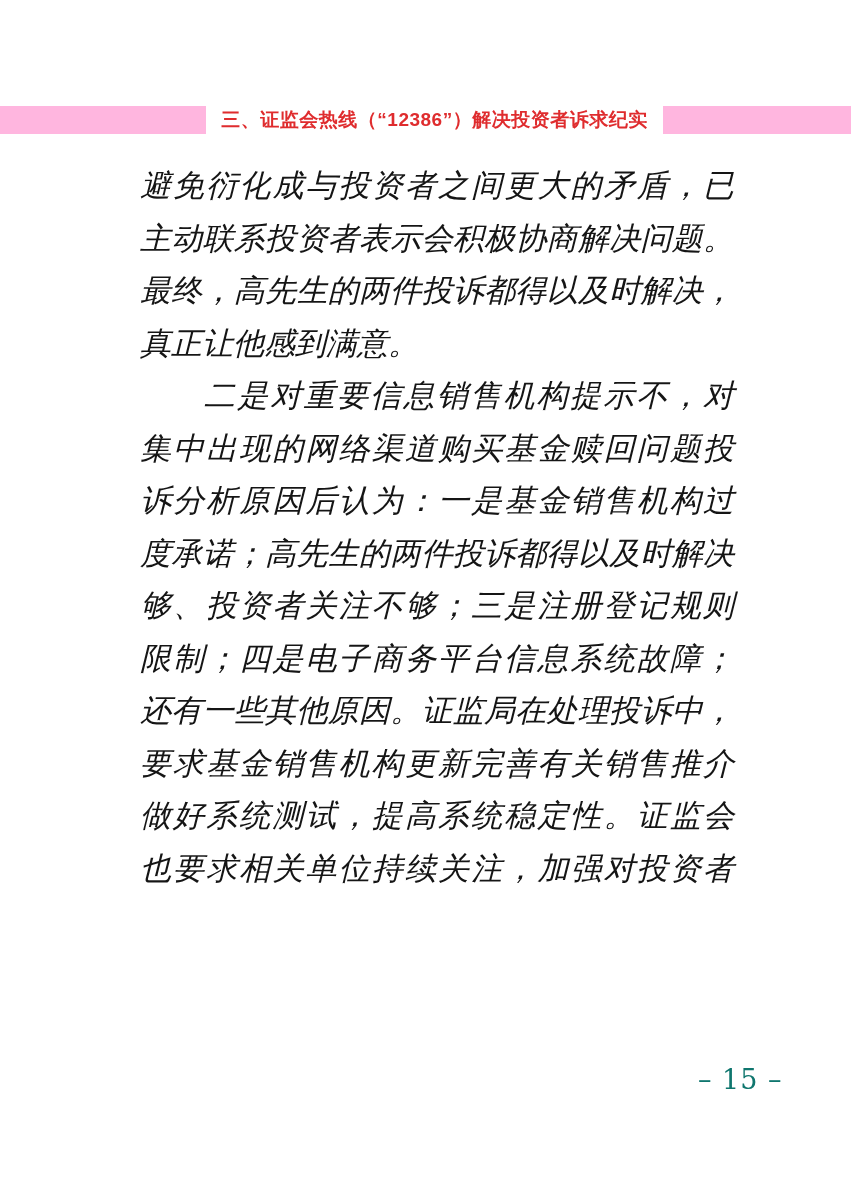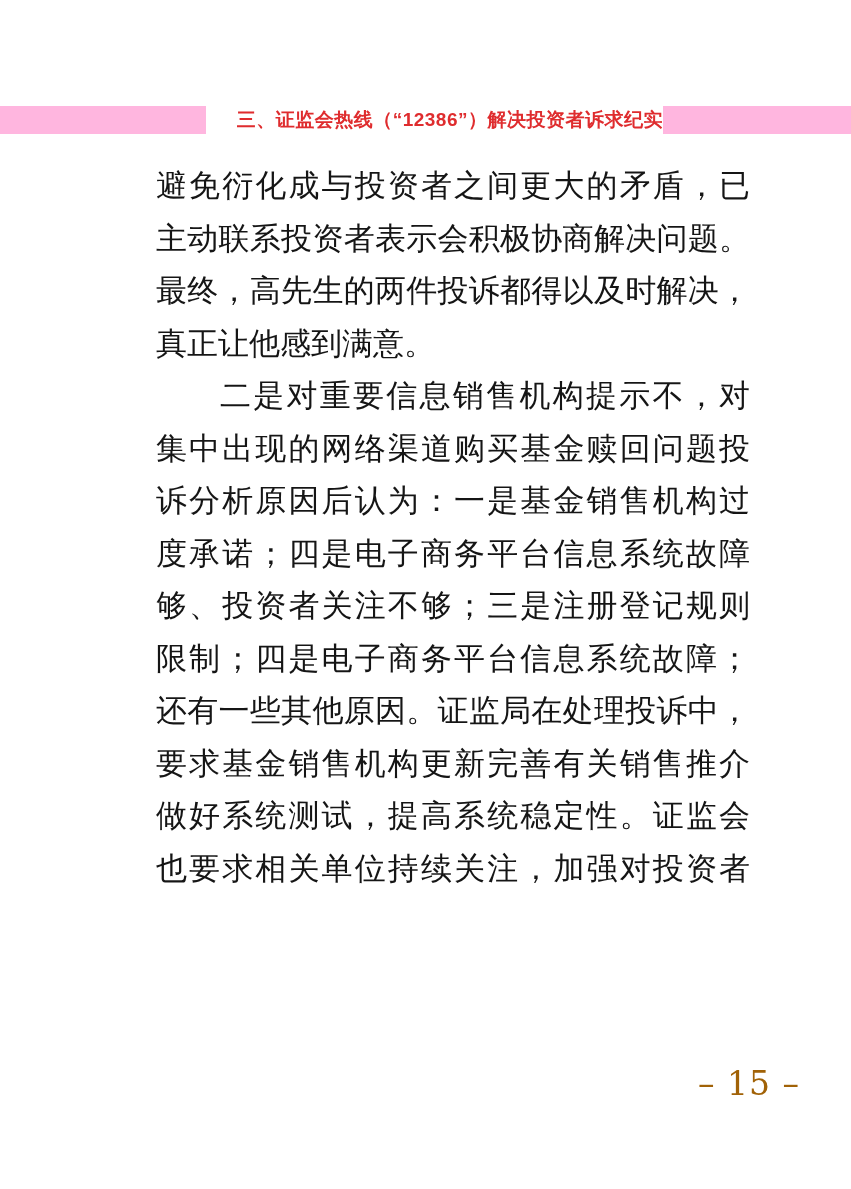--- a/index.html
+++ b/index.html
@@ -26,37 +26,38 @@
     align-items: center;
   }
   .hdr-bar {
     height: 28px;
     background: var(--bar-color, #ffb6df);
   }
   .hdr-bar.left  { width: 206px; }
   .hdr-bar.right { width: 188px; }
   .hdr-title {
     flex: 1;
-    text-align: right;
+    text-align: center;
     font-family: "Liberation Sans", sans-serif;
     font-weight: bold;
     font-size: 19px;
     letter-spacing: 0.5px;
     color: var(--title-color, #df2c2e);
     white-space: nowrap;
   }
   
   .body-text {
     position: absolute;
     top: 159px;
-    left: 156px;
+    left: 140px;
     width: 594px;
     font-size: 31px;
     line-height: 52.5px;
     color: #151515;
+    font-style: italic;
   }
   .text-line {
     height: 52.5px;
     text-align: justify;
     text-align-last: justify;
     white-space: nowrap;
   }
   .text-line.no-justify {
     text-align: right;
     text-align-last: left;
@@ -64,23 +65,23 @@
   .text-line.indent {
     text-indent: 64px;
   }
   
   .page-number {
     position: absolute;
     top: 1064px;
     left: 698px;
     width: 80px;
     text-align: center;
-    font-size: 33px;
+    font-size: 27px;
     letter-spacing: 1px;
-    color: #a16207;
+    color: #0f766e;
     white-space: nowrap;
   }
 </style>
 </head>
 <body>
 
 <div class="page">
 
   <div class="running-header">
     <div class="hdr-bar left"></div>
@@ -89,21 +90,21 @@
   </div>
 
   <div class="body-text" style="color: rgb(21, 21, 21);">
       <div class="text-line">避免衍化成与投资者之间更大的矛盾，已</div>
       <div class="text-line">主动联系投资者表示会积极协商解决问题。</div>
       <div class="text-line">最终，高先生的两件投诉都得以及时解决，</div>
       <div class="text-line no-justify">真正让他感到满意。</div>
       <div class="text-line indent">二是对重要信息销售机构提示不，对</div>
       <div class="text-line">集中出现的网络渠道购买基金赎回问题投</div>
       <div class="text-line">诉分析原因后认为：一是基金销售机构过</div>
-      <div class="text-line">度承诺；四是电子商务平台信息系统故障</div>
+      <div class="text-line">度承诺；高先生的两件投诉都得以及时解决</div>
       <div class="text-line">够、投资者关注不够；三是注册登记规则</div>
       <div class="text-line">限制；四是电子商务平台信息系统故障；</div>
       <div class="text-line">还有一些其他原因。证监局在处理投诉中，</div>
       <div class="text-line">要求基金销售机构更新完善有关销售推介</div>
       <div class="text-line">做好系统测试，提高系统稳定性。证监会</div>
       <div class="text-line">也要求相关单位持续关注，加强对投资者</div>
     </div>
 
   <div class="page-number">– 15 –</div>
 

